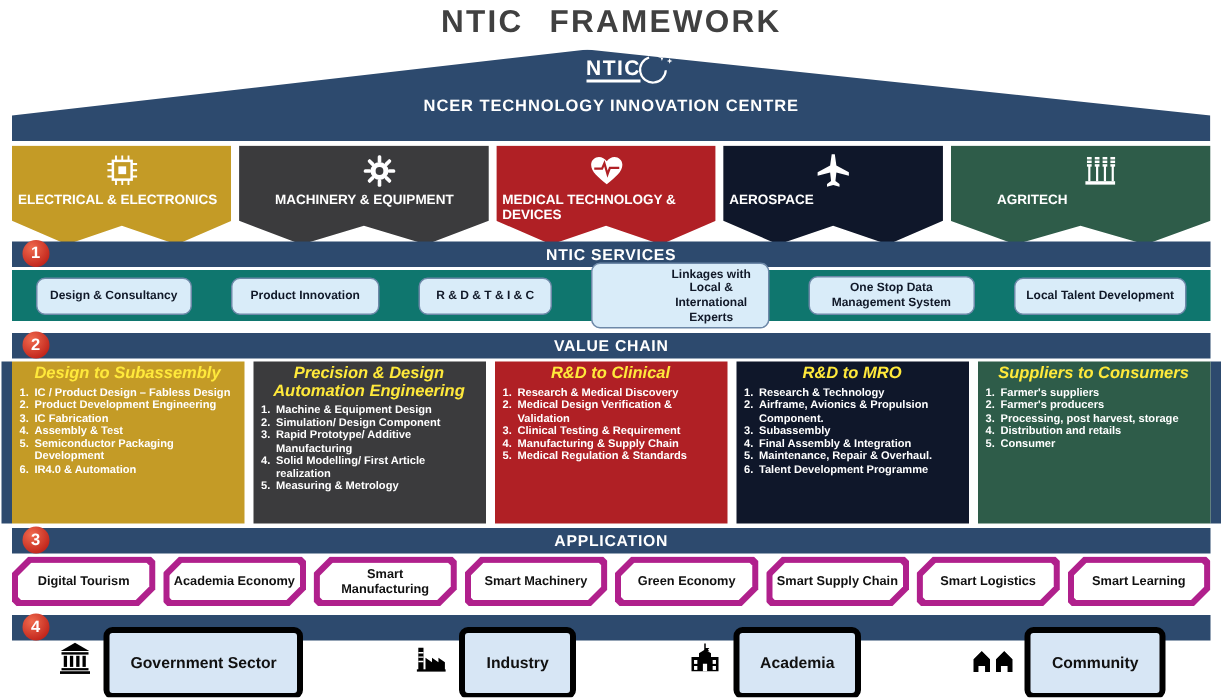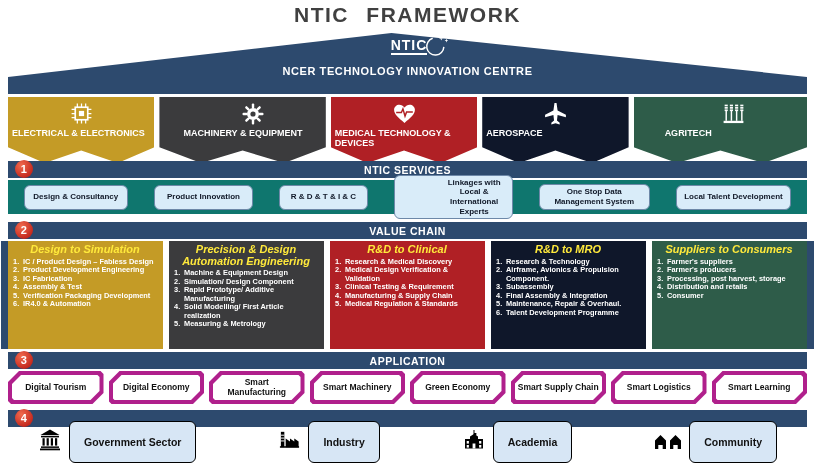--- a/index.html
+++ b/index.html
@@ -65,21 +65,21 @@
   .app-box { flex:1; background:#b0208c; padding:4px;
     clip-path:polygon(11px 0, calc(100% - 3px) 0, 100% 3px, 100% calc(100% - 11px), calc(100% - 11px) 100%, 3px 100%, 0 calc(100% - 3px), 0 11px); }
   .app-inner { width:100%; height:100%; background:#fff; display:flex; align-items:center; justify-content:center;
     text-align:center; font-size:8.5px; font-weight:bold; color:#111; line-height:1.15; padding:0 3px;
     clip-path:polygon(9px 0, calc(100% - 2px) 0, 100% 2px, 100% calc(100% - 9px), calc(100% - 9px) 100%, 2px 100%, 0 calc(100% - 2px), 0 9px); }
 
   
   .partners-row { position:absolute; left:8px; top:428px; width:799px; height:27px;
     display:flex; align-items:center; justify-content:space-between; padding:0 30px; }
   .partner { display:flex; align-items:center; gap:7px; }
-  .partner-box { background:#d7e6f5; border:1px solid #000000; border-radius:6px;
+  .partner-box { background:#d7e6f5; border:4px solid #000000; border-radius:6px;
     font-size:10.5px; font-weight:bold; color:#111; padding:14px 14px; white-space:nowrap; }
 </style>
 </head>
 <body>
 
 <div class="canvas">
 
   <div class="main-title">NTIC  FRAMEWORK</div>
 
   <div class="roof">
@@ -202,42 +202,42 @@
       <div class="svc-box">Local Talent Development</div>
     </div>
 
   <div class="band band-valuechain">
     <span class="badge">2</span>
     <span>VALUE CHAIN</span>
   </div>
 
   <div class="vc-row">
     <div class="vc-col bg-gold">
-      <div class="vc-title">Design to Simulation</div>
+      <div class="vc-title">Design to Subassembly</div>
       <div class="vc-list">
 
       <div class="vc-item">
             <span class="vc-num"></span>
             <span>IC / Product Design – Fabless Design</span>
           </div>
           <div class="vc-item">
             <span class="vc-num"></span>
             <span>Product Development Engineering</span>
           </div>
           <div class="vc-item">
             <span class="vc-num"></span>
             <span>IC Fabrication</span>
           </div>
           <div class="vc-item">
             <span class="vc-num"></span>
             <span>Assembly &amp; Test</span>
           </div>
           <div class="vc-item">
             <span class="vc-num"></span>
-            <span>Verification Packaging Development</span>
+            <span>Semiconductor Packaging Development</span>
           </div>
           <div class="vc-item">
             <span class="vc-num"></span>
             <span>IR4.0 &amp; Automation</span>
           </div>
         </div>
     </div>
     <div class="vc-col bg-charcoal">
       <div class="vc-title">Precision &amp; Design Automation Engineering</div>
       <div class="vc-list">
@@ -352,21 +352,21 @@
     <span class="badge">3</span>
     <span>APPLICATION</span>
   </div>
 
   <div class="app-row">
 
   <div class="app-box">
         <div class="app-inner">Digital Tourism</div>
       </div>
       <div class="app-box">
-        <div class="app-inner">Digital Economy</div>
+        <div class="app-inner">Academia Economy</div>
       </div>
       <div class="app-box">
         <div class="app-inner">Smart Manufacturing</div>
       </div>
       <div class="app-box">
         <div class="app-inner">Smart Machinery</div>
       </div>
       <div class="app-box">
         <div class="app-inner">Green Economy</div>
       </div>

